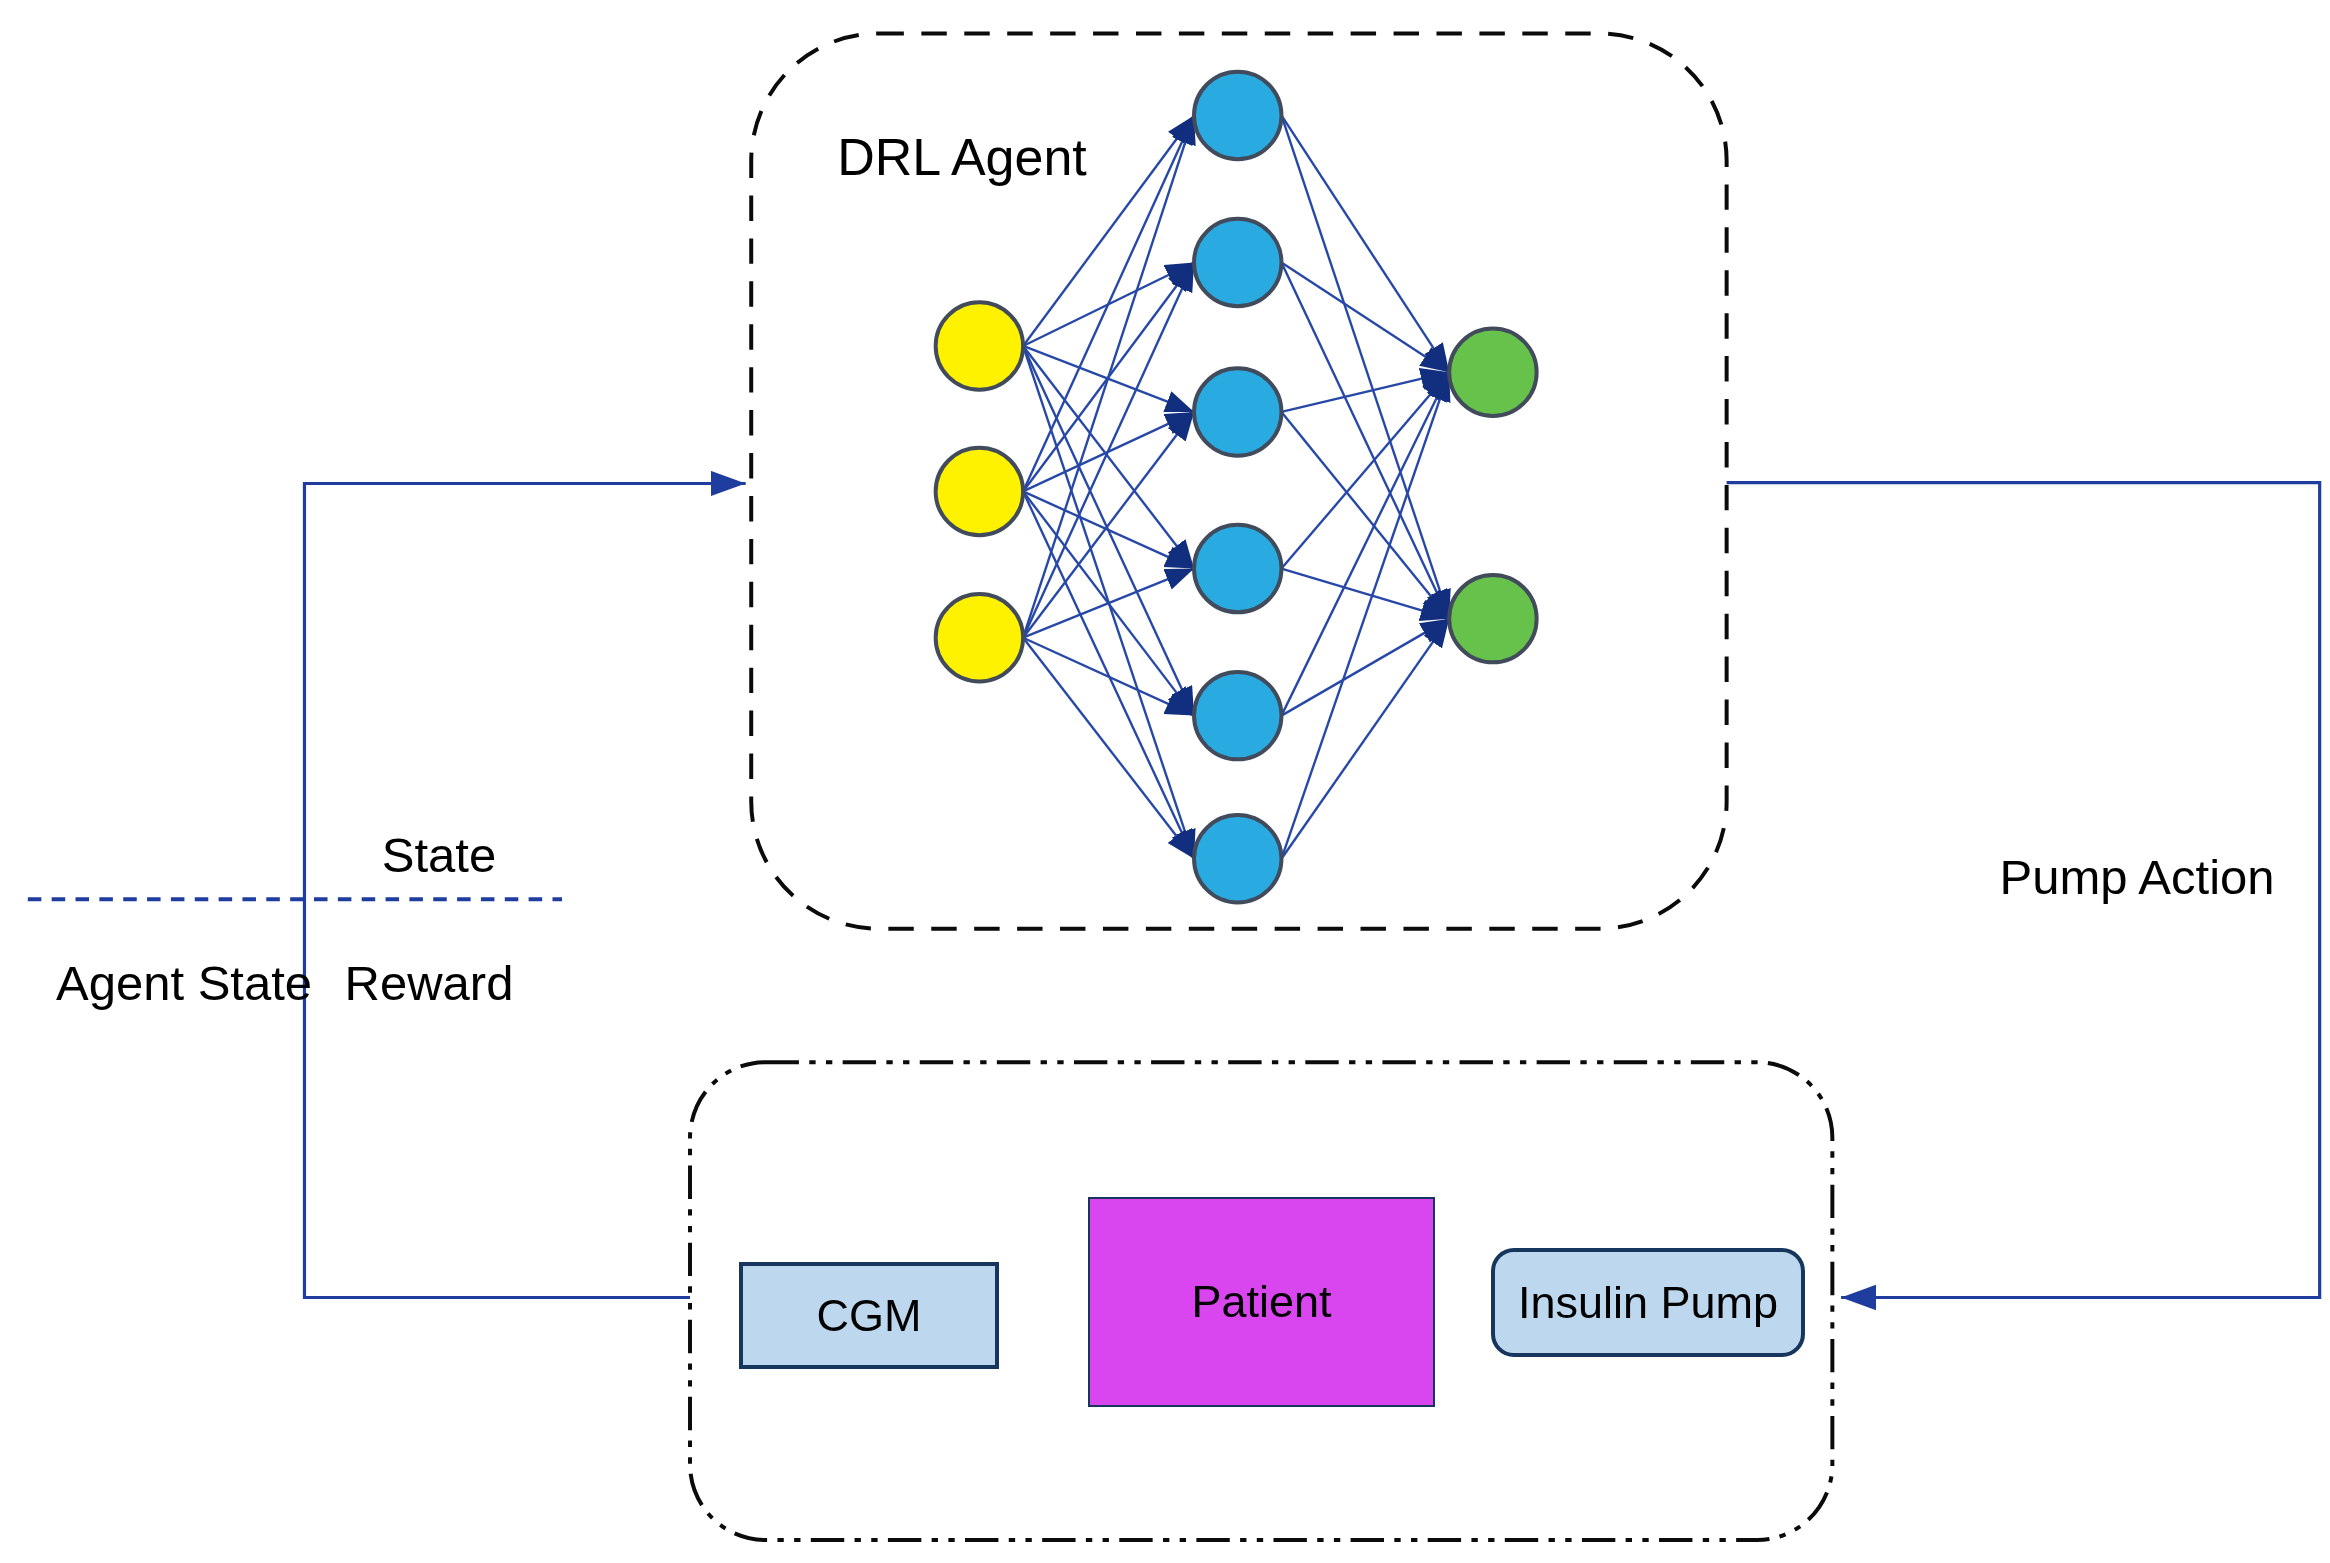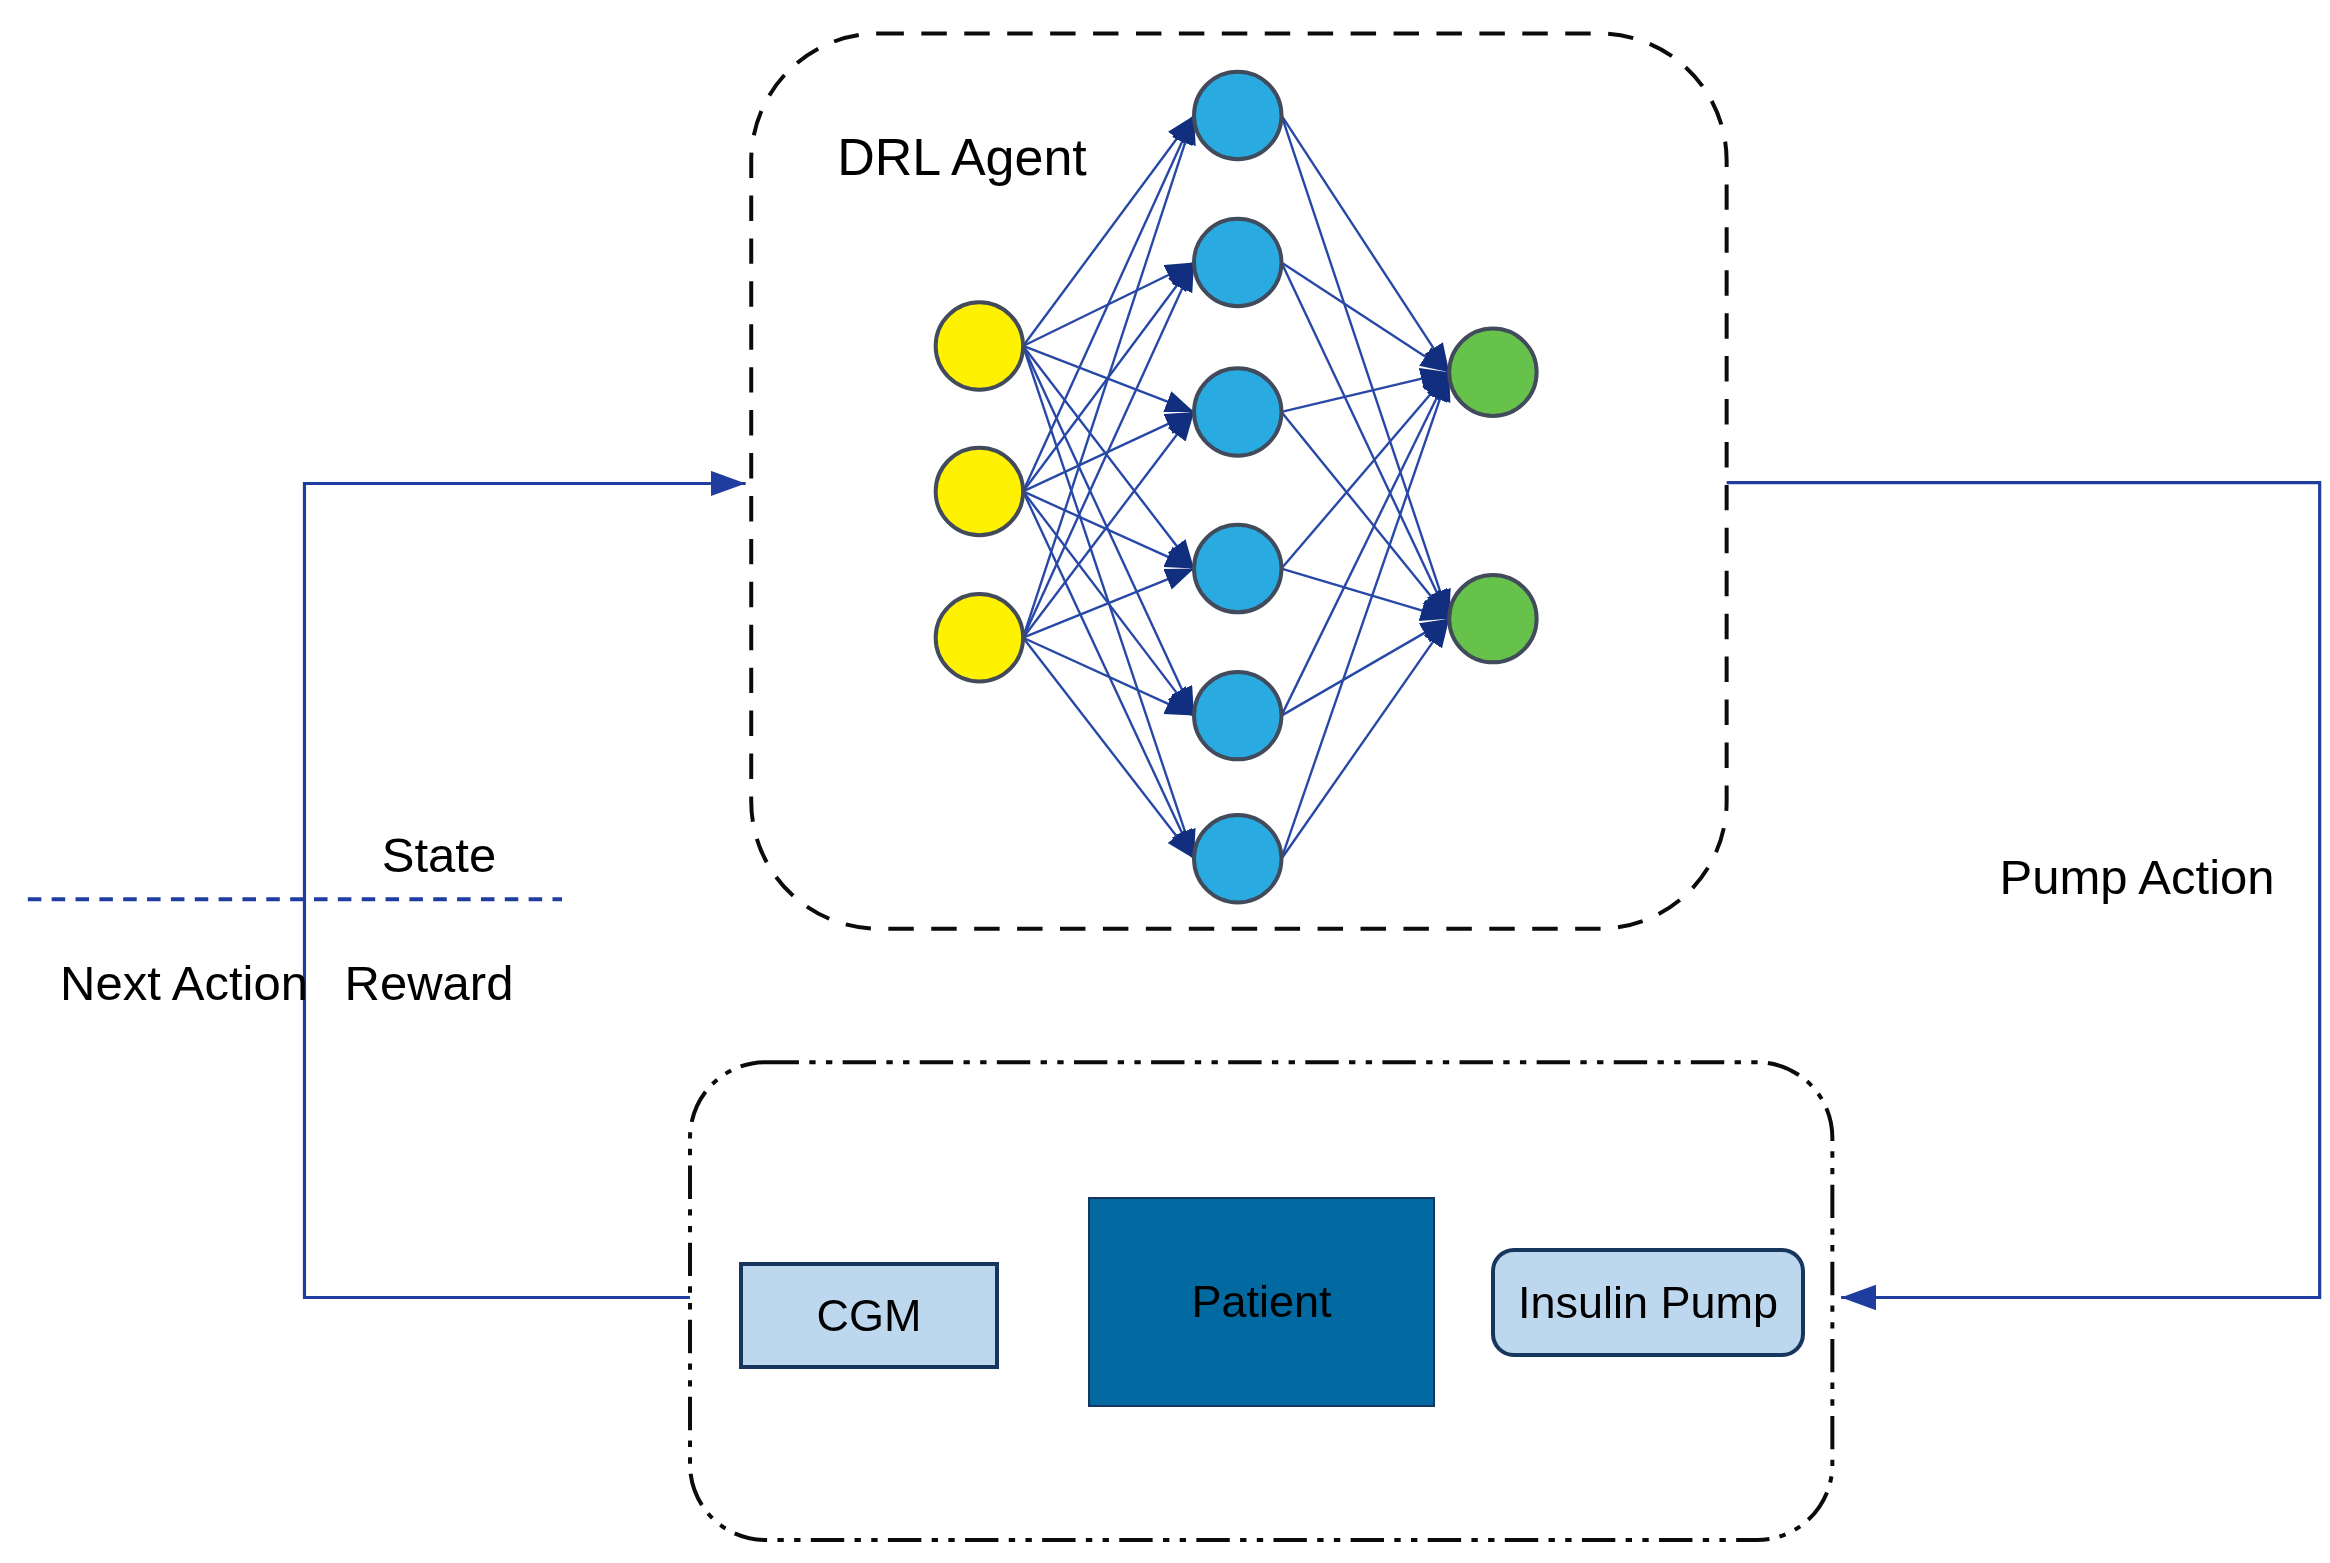--- a/index.html
+++ b/index.html
@@ -100,28 +100,28 @@
         <circle cx="1557" cy="715" r="55" fill="#29ABE2" stroke="#414B5C" stroke-width="5"></circle>
         <circle cx="1557" cy="900" r="55" fill="#29ABE2" stroke="#414B5C" stroke-width="5"></circle>
         <circle cx="1557" cy="1080" r="55" fill="#29ABE2" stroke="#414B5C" stroke-width="5"></circle>
         <circle cx="1878" cy="468" r="55" fill="#66C24A" stroke="#414B5C" stroke-width="5"></circle>
         <circle cx="1878" cy="778" r="55" fill="#66C24A" stroke="#414B5C" stroke-width="5"></circle>
       </g>
   </svg>
 
   <div class="label lbl-agent">DRL Agent</div>
   <div class="label lbl-state">State</div>
-  <div class="label lbl-nextstate">Next Action</div>
+  <div class="label lbl-nextstate">Agent State</div>
   <div class="label lbl-reward">Reward</div>
   <div class="label lbl-pump">Pump Action</div>
 
   <div class="comp-box box-cgm" style="background: rgb(189, 215, 238); border-color: rgb(23, 54, 93);">
     <span>CGM</span>
   </div>
-  <div class="comp-box box-patient" style="background: #0369a1; border-color: rgb(23, 54, 93); align-items: center;">
+  <div class="comp-box box-patient" style="background: #d946ef; border-color: rgb(23, 54, 93); align-items: center;">
     <span>Patient</span>
   </div>
   <div class="comp-box box-pump" style="background: rgb(189, 215, 238); border-color: rgb(23, 54, 93); border-radius: 23px;">
     <span>Insulin Pump</span>
   </div>
 
 </div>
 
 
 </body></html>

